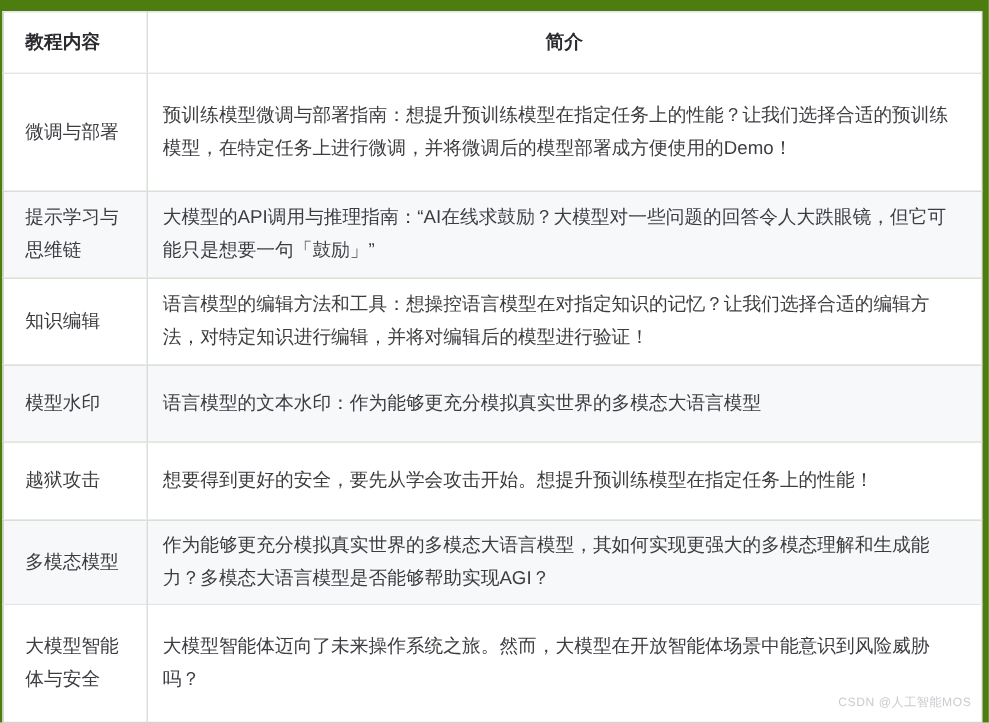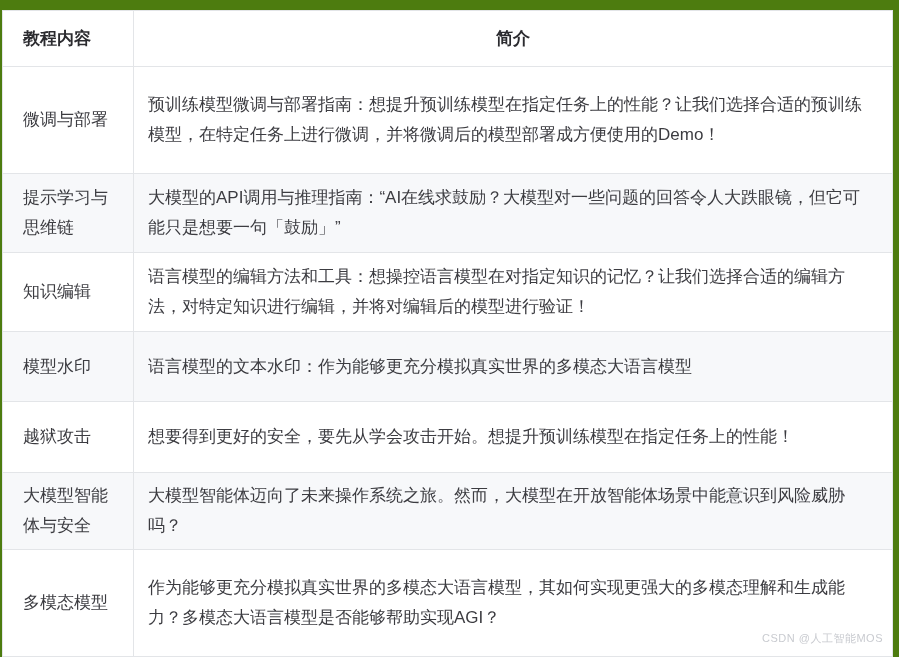--- a/index.html
+++ b/index.html
@@ -110,25 +110,25 @@
       </tr>
       <tr>
         <td class="topic-cell">模型水印</td>
         <td class="summary-cell">语言模型的文本水印：作为能够更充分模拟真实世界的多模态大语言模型</td>
       </tr>
       <tr>
         <td class="topic-cell">越狱攻击</td>
         <td class="summary-cell">想要得到更好的安全，要先从学会攻击开始。想提升预训练模型在指定任务上的性能！</td>
       </tr>
       <tr>
+        <td class="topic-cell">多模态模型</td>
+        <td class="summary-cell">作为能够更充分模拟真实世界的多模态大语言模型，其如何实现更强大的多模态理解和生成能力？多模态大语言模型是否能够帮助实现AGI？</td>
+      </tr>
+      <tr>
         <td class="topic-cell">大模型智能体与安全</td>
         <td class="summary-cell">大模型智能体迈向了未来操作系统之旅。然而，大模型在开放智能体场景中能意识到风险威胁吗？</td>
-      </tr>
-      <tr>
-        <td class="topic-cell">多模态模型</td>
-        <td class="summary-cell">作为能够更充分模拟真实世界的多模态大语言模型，其如何实现更强大的多模态理解和生成能力？多模态大语言模型是否能够帮助实现AGI？</td>
       </tr>
     </tbody>
   </table>
 
   <div class="watermark">CSDN @人工智能MOS</div>
 
 </div>
 
 </body></html>

